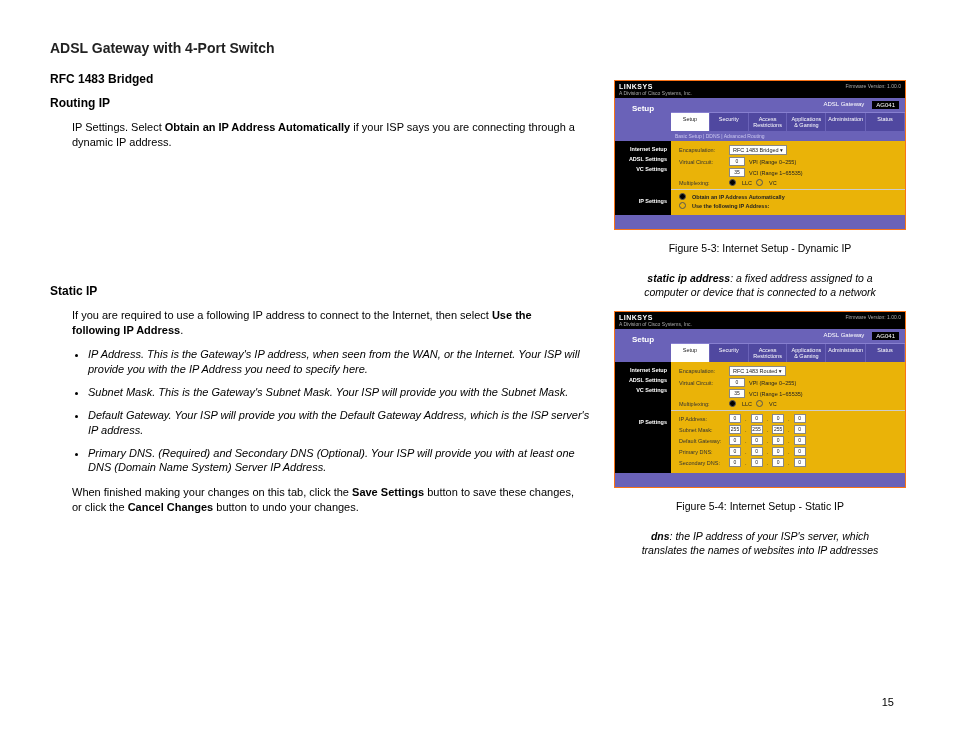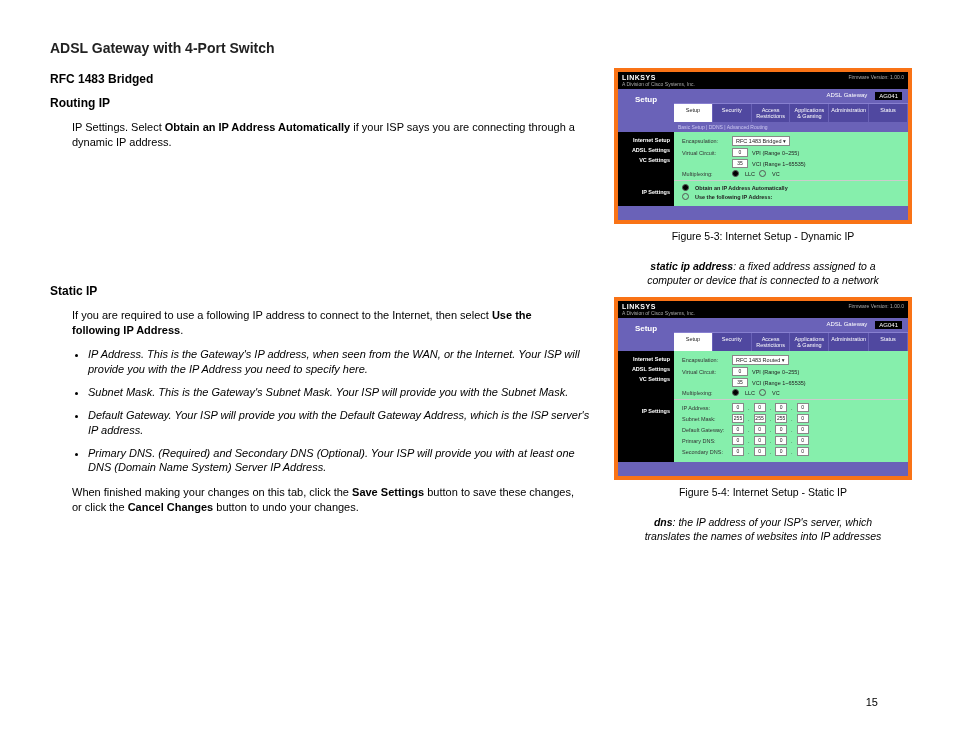--- a/index.html
+++ b/index.html
@@ -34,24 +34,24 @@
   .spacer { height: 120px; }
 
   .fig-wrap { margin-bottom: 18px; }
   .fig-caption { font-size: 10.5px; font-weight: normal; text-align: center; margin-top: 6px; }
   .definition { font-size: 10.5px; font-style: italic; text-align: center; margin: 10px 20px; line-height: 1.3; }
   .definition .term { font-weight: bold; }
 
   
   .shot {
     width: 290px;
-    border: 4px solid #f97316;
+    border: 1px solid #f97316;
     font-size: 6px;
-    background: #86efac;
-    margin: 0 auto;
+    background: #eab308;
+    margin: 12px auto;
     overflow: hidden;
   }
   .shot-top {
     background: #000;
     color: #fff;
     padding: 2px 4px;
     display: flex;
     justify-content: space-between;
   }
   .shot-brand { font-weight: bold; font-size: 7px; letter-spacing: 0.5px; }
@@ -114,21 +114,21 @@
   .shot-inp { border:1px solid #888; width:14px; height:7px; display:inline-block; background:#fff; font-size:5px; text-align:center; line-height:7px;}
   .shot-inp.tiny { width:10px; }
   .shot-radio { width:5px; height:5px; border:1px solid #555; border-radius:50%; display:inline-block; margin-right:2px; vertical-align:middle;}
   .shot-radio.on { background:#000; }
   .hr { border-top:1px solid #ccc; margin: 3px -8px; }
   .shot-footer { background:#6a62b8; height:14px; }
 
   .page-num {
     position:absolute;
     bottom: 30px;
-    right: 76px;
+    right: 60px;
     font-size: 11px;
   }
 </style>
 </head>
 <body>
 
 <div class="header">ADSL Gateway with 4-Port Switch</div>
 
 <div class="columns">
   <div class="left">

